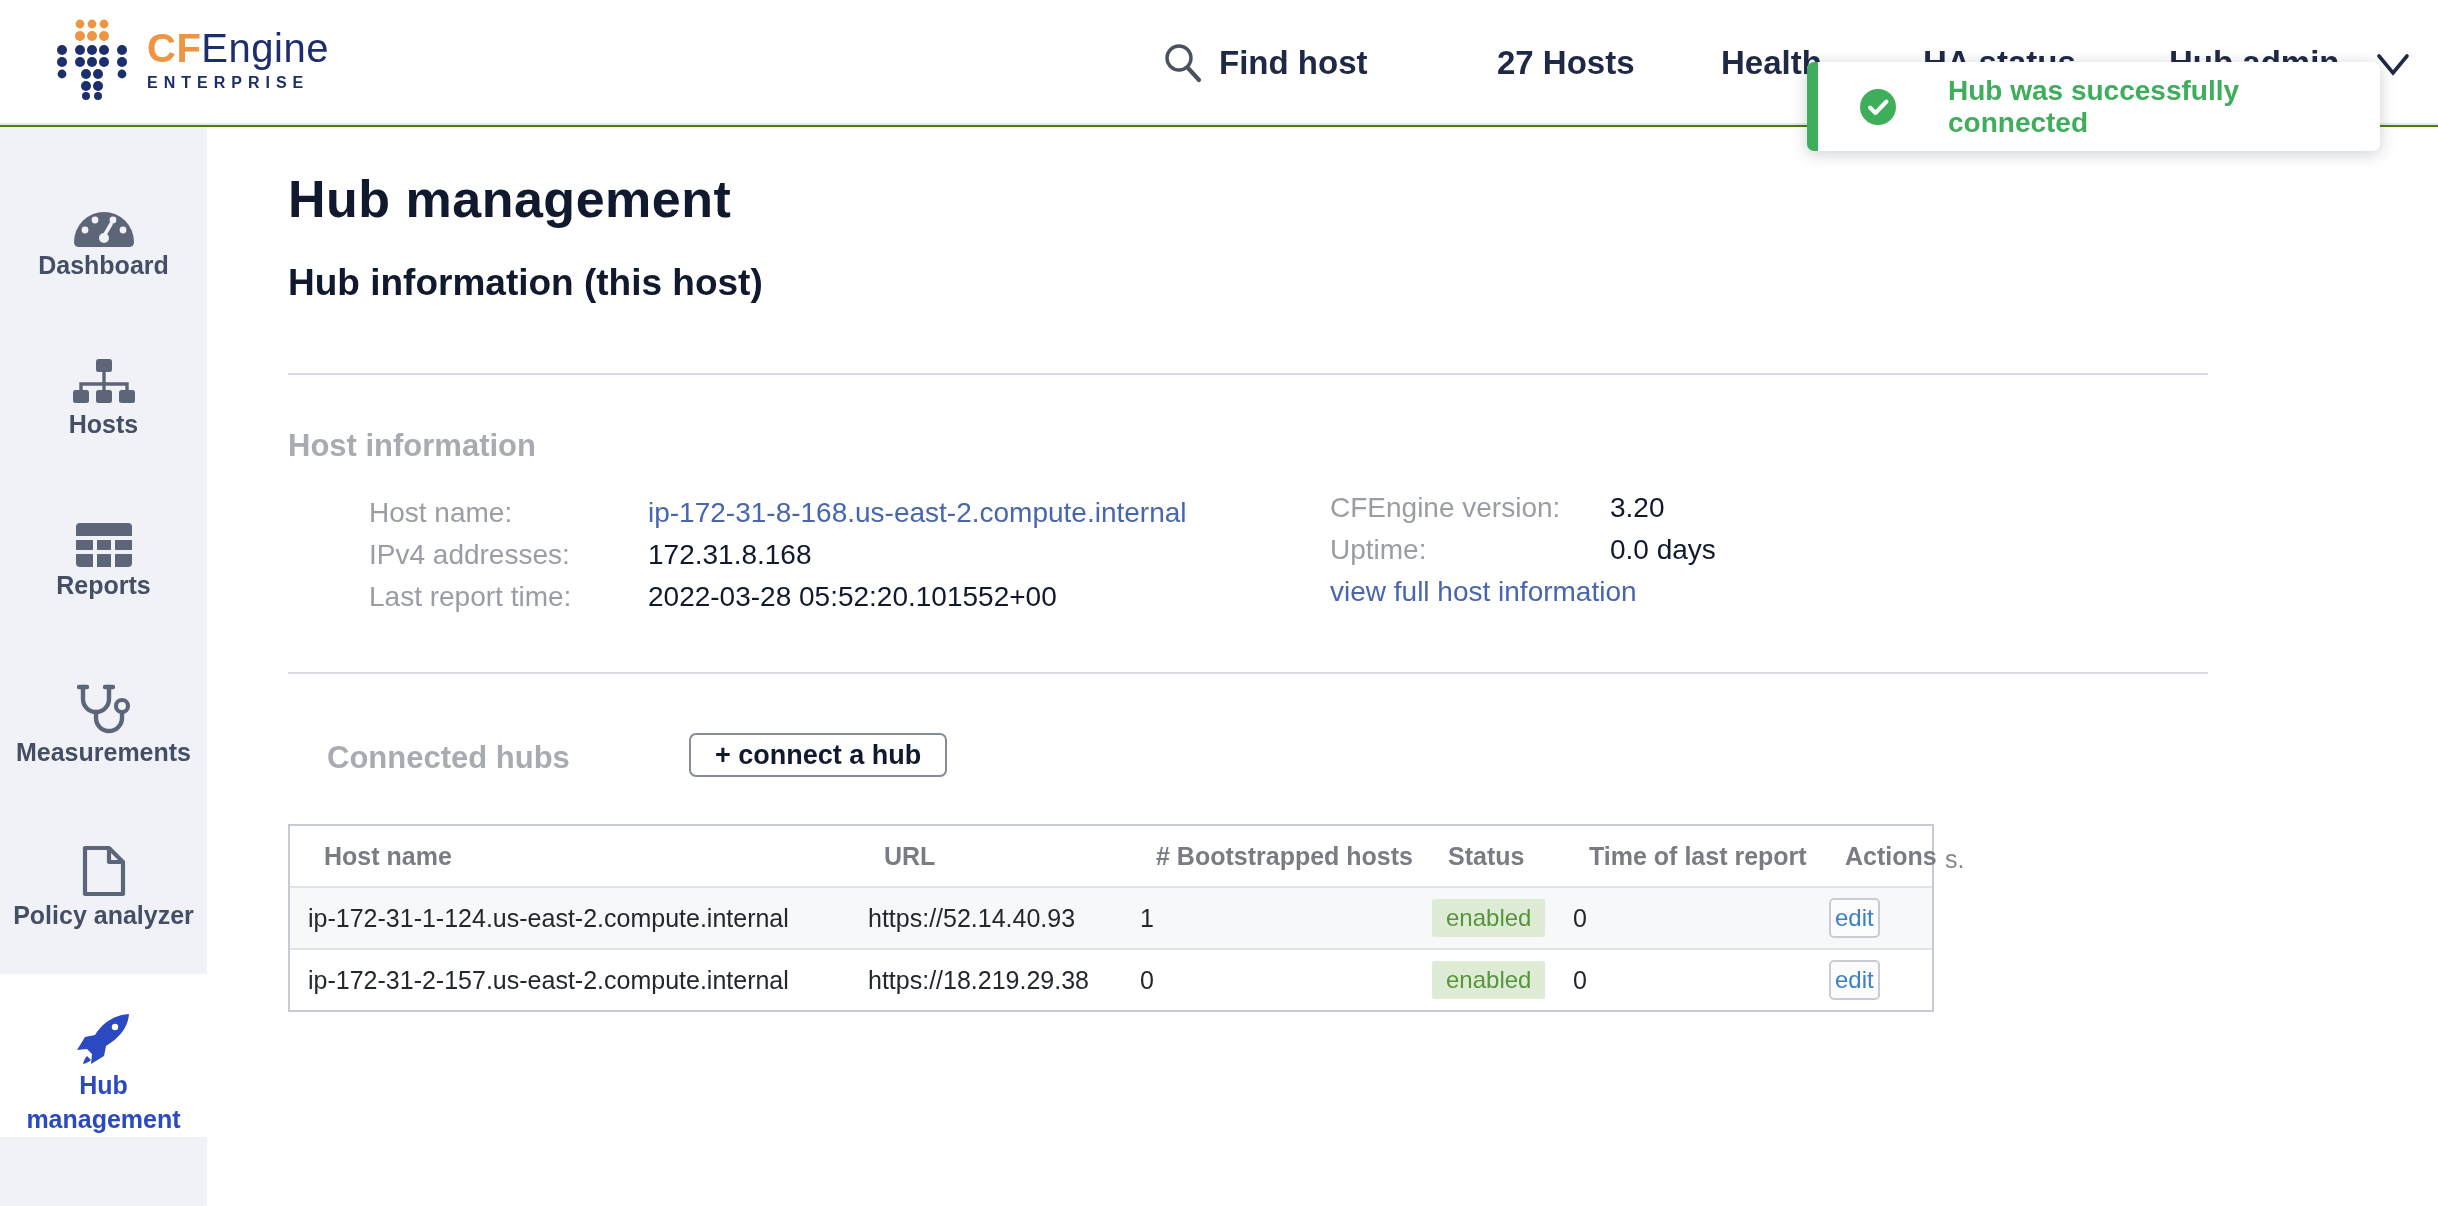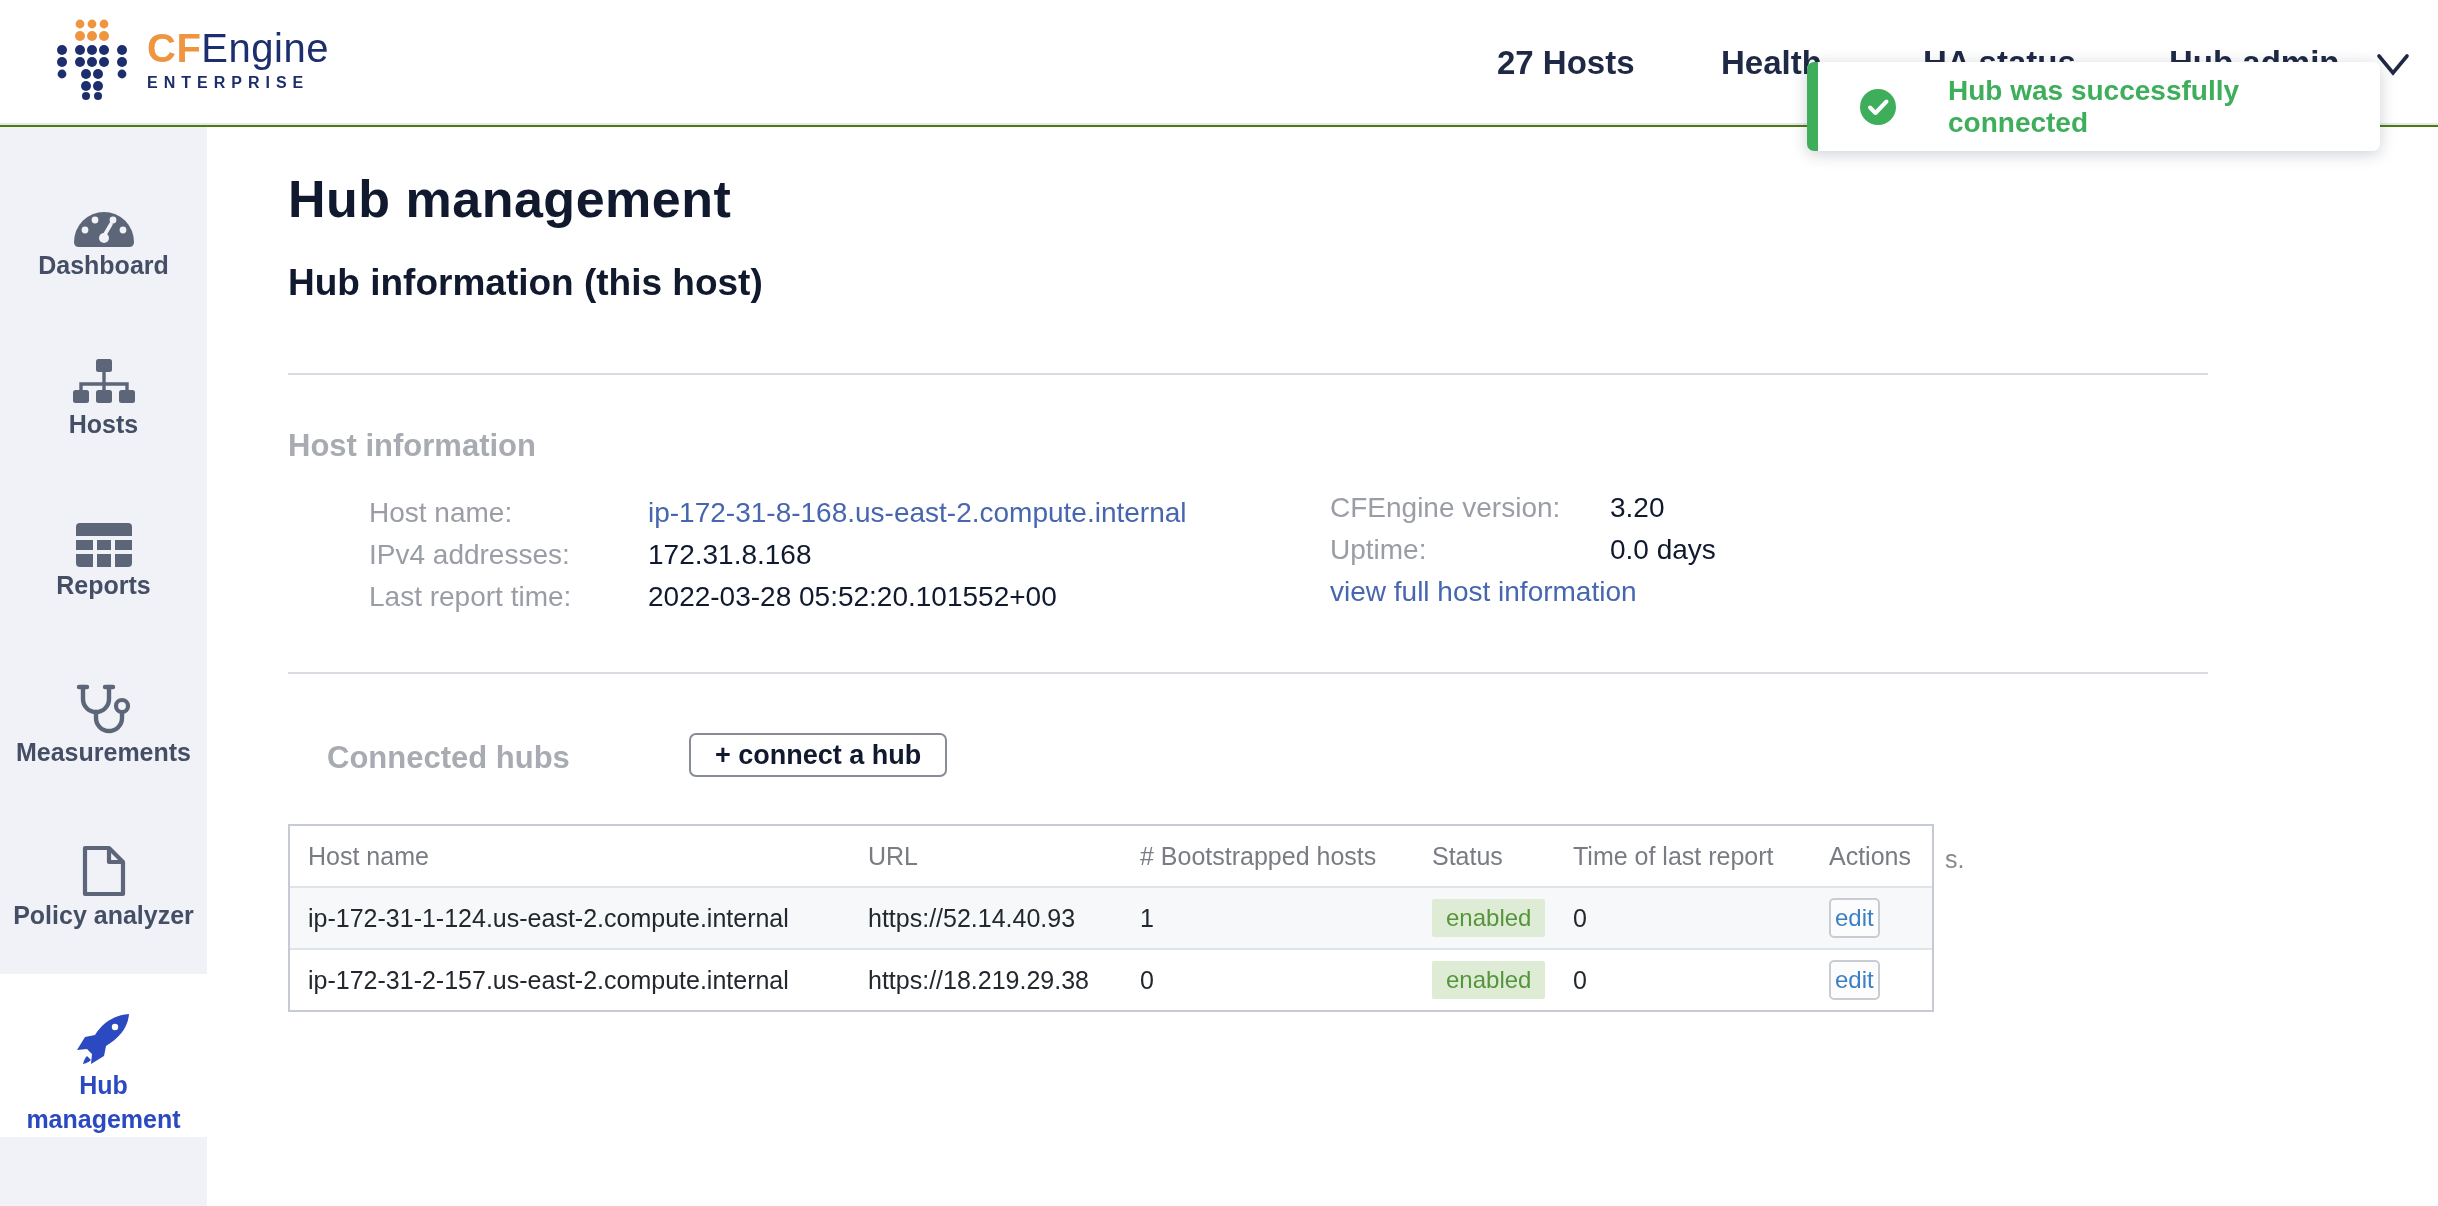--- a/index.html
+++ b/index.html
@@ -78,21 +78,21 @@
     font-family:inherit; font-size:27px; font-weight:600; color:#10192e; cursor:pointer;
     display:flex; align-items:center;
   }
 
   
   .hubs-table {
     position:absolute; left:81px; top:697px; width:1646px;
     border:2px solid #c5cad4; background:#fff;
   }
   .t-row { display:grid; grid-template-columns:560px 272px 292px 141px 256px 121px; align-items:center; }
-  .t-head { height:60px; color:#797c82; font-size:25px; font-weight:400; background:#fff; }
+  .t-head { height:60px; color:#797c82; font-size:25px; font-weight:700; background:#fff;padding-left:16px; }
   .t-body-row { height:62px; font-size:25px; color:#23272e; border-top:2px solid #e0e3e8; }
   .t-body-row.odd { background:#f7f8fa; }
   .t-cell { padding-left:18px; white-space:nowrap; overflow:hidden; }
   .badge-enabled {
     display:inline-block; padding:5px 14px; background:#dfecd5; color:#55953b;
     font-size:24px; border-radius:2px;
   }
   .edit-btn {
     display:inline-block; padding:4px 4px; background:#fcfcfd; color:#3b80c4;
     font-family:inherit; font-size:24px; border:2px solid #c9cdd3; border-radius:5px; cursor:pointer;
@@ -137,20 +137,27 @@
           <circle cx="31" cy="78" r="4"></circle>
             <circle cx="43" cy="78" r="4"></circle>
         </g>
       </svg>
       <div class="logo-text">
         <div class="logo-name"><span class="logo-cf">CF</span><span class="logo-engine">Engine</span></div>
         <div class="logo-sub">ENTERPRISE</div>
       </div>
     </div>
 
+    <div class="nav-item find-host" style="left:1163px;">
+      <svg width="40" height="42" viewBox="0 0 40 42">
+        <circle cx="16" cy="16" r="12" fill="none" stroke="#4a5160" stroke-width="3.4"></circle>
+        <line x1="25" y1="26" x2="36" y2="38" stroke="#4a5160" stroke-width="4.2" stroke-linecap="round"></line>
+      </svg>
+      <span>Find host</span>
+    </div>
 
     <div class="nav-item" style="left:1497px;">
       <span>27 Hosts</span>
     </div>
     <div class="nav-item" style="left:1721px;">
       <span>Health</span>
     </div>
     <div class="nav-item" style="left:1923px;">
       <span>HA status</span>
     </div>

